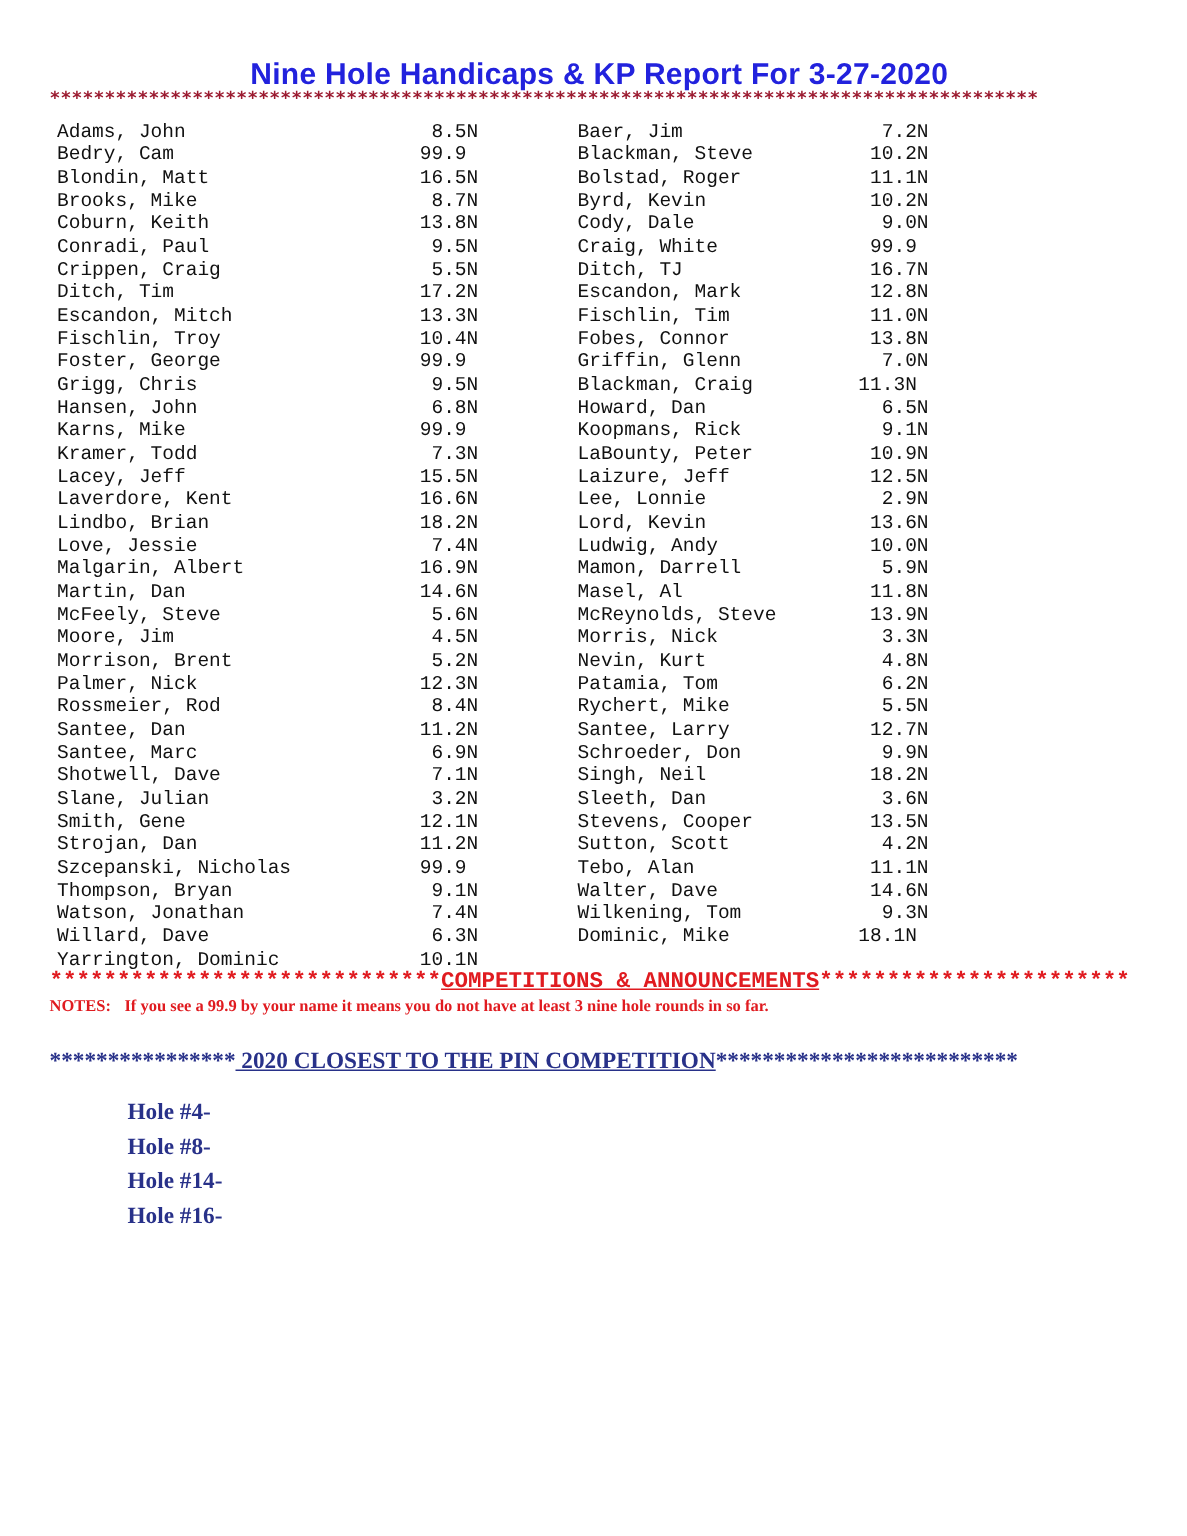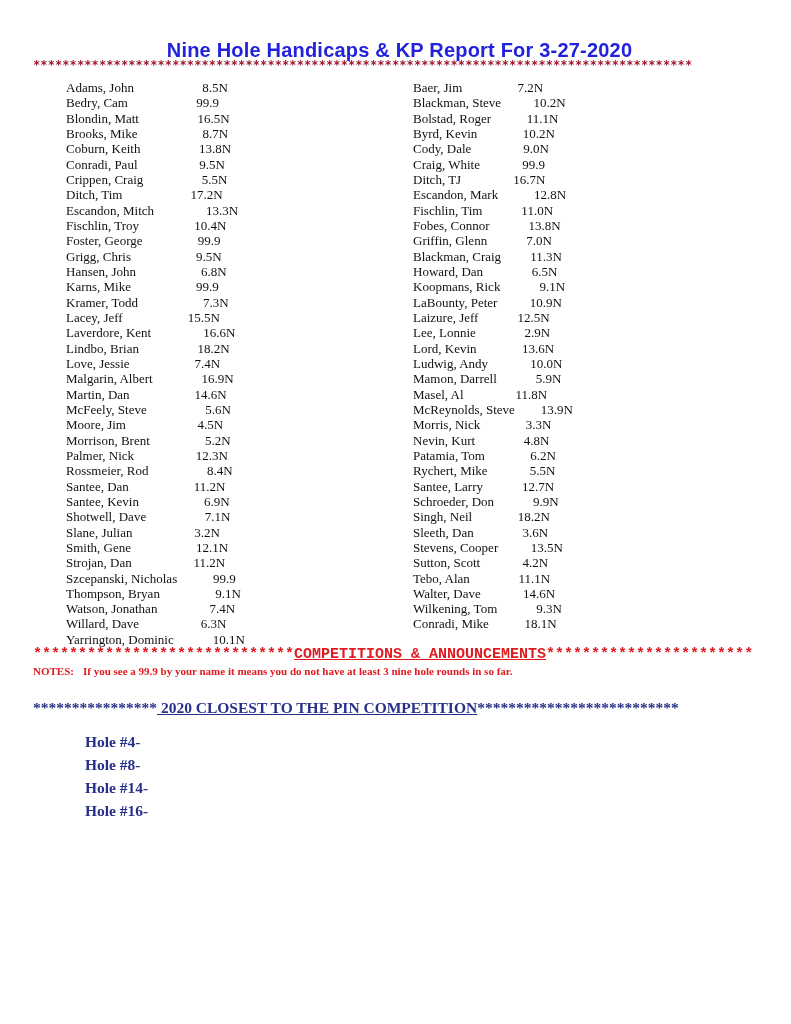--- a/index.html
+++ b/index.html
@@ -28,25 +28,24 @@
     top: 58px; left: 33px;
     font-family: "DejaVu Sans Mono", monospace;
     font-weight: bold;
     font-size: 12px;
     letter-spacing: 0.1px;
     color: var(--divider-red, #9b1b30);
     white-space: pre;
   }
   .roster-col {
     position: absolute;
-    font-family: Liberation Serif, serif;
+    font-family: Liberation Mono, monospace;
     font-size: 13px;
     line-height: 15.33px;
     color: var(--text-black, #111111);
-    margin-left: 28px;
   }
   #roster-left  { left: 38px;  top: 80px; }
   #roster-right { left: 385px; top: 80px; }
   .roster-row { white-space: pre; }
   .announce {
     position: absolute;
     left: 33px; top: 646px;
     font-family: Liberation Mono, monospace;
     font-weight: bold;
     font-size: 15px;
@@ -114,21 +113,21 @@
       <div class="roster-row">Lindbo, Brian                  18.2N</div>
       <div class="roster-row">Love, Jessie                    7.4N</div>
       <div class="roster-row">Malgarin, Albert               16.9N</div>
       <div class="roster-row">Martin, Dan                    14.6N</div>
       <div class="roster-row">McFeely, Steve                  5.6N</div>
       <div class="roster-row">Moore, Jim                      4.5N</div>
       <div class="roster-row">Morrison, Brent                 5.2N</div>
       <div class="roster-row">Palmer, Nick                   12.3N</div>
       <div class="roster-row">Rossmeier, Rod                  8.4N</div>
       <div class="roster-row">Santee, Dan                    11.2N</div>
-      <div class="roster-row">Santee, Kevin                    6.9N</div>
+      <div class="roster-row">Santee, Marc                    6.9N</div>
       <div class="roster-row">Shotwell, Dave                  7.1N</div>
       <div class="roster-row">Slane, Julian                   3.2N</div>
       <div class="roster-row">Smith, Gene                    12.1N</div>
       <div class="roster-row">Strojan, Dan                   11.2N</div>
       <div class="roster-row">Szcepanski, Nicholas           99.9</div>
       <div class="roster-row">Thompson, Bryan                 9.1N</div>
       <div class="roster-row">Watson, Jonathan                7.4N</div>
       <div class="roster-row">Willard, Dave                   6.3N</div>
       <div class="roster-row">Yarrington, Dominic            10.1N</div>
     </div>
@@ -161,21 +160,21 @@
       <div class="roster-row">Rychert, Mike             5.5N</div>
       <div class="roster-row">Santee, Larry            12.7N</div>
       <div class="roster-row">Schroeder, Don            9.9N</div>
       <div class="roster-row">Singh, Neil              18.2N</div>
       <div class="roster-row">Sleeth, Dan               3.6N</div>
       <div class="roster-row">Stevens, Cooper          13.5N</div>
       <div class="roster-row">Sutton, Scott             4.2N</div>
       <div class="roster-row">Tebo, Alan               11.1N</div>
       <div class="roster-row">Walter, Dave             14.6N</div>
       <div class="roster-row">Wilkening, Tom            9.3N</div>
-      <div class="roster-row">Conradi, Mike           18.1N</div>
+      <div class="roster-row">Dominic, Mike           18.1N</div>
     </div>
 
   <div class="announce"><span>*****************************</span><span class="heading">COMPETITIONS &amp; ANNOUNCEMENTS</span><span>***********************</span></div>
 
   <div class="notes"><span class="notes-label">NOTES:</span><span class="notes-text">If you see a 99.9 by your name it means you do not have at least 3 nine hole rounds in so far.</span></div>
 
   <div class="kp-line"><span>****************</span><span class="heading"> 2020 CLOSEST TO THE PIN COMPETITION</span><span>**************************</span></div>
 
   <div class="holes">
     <div>Hole #4-</div>

